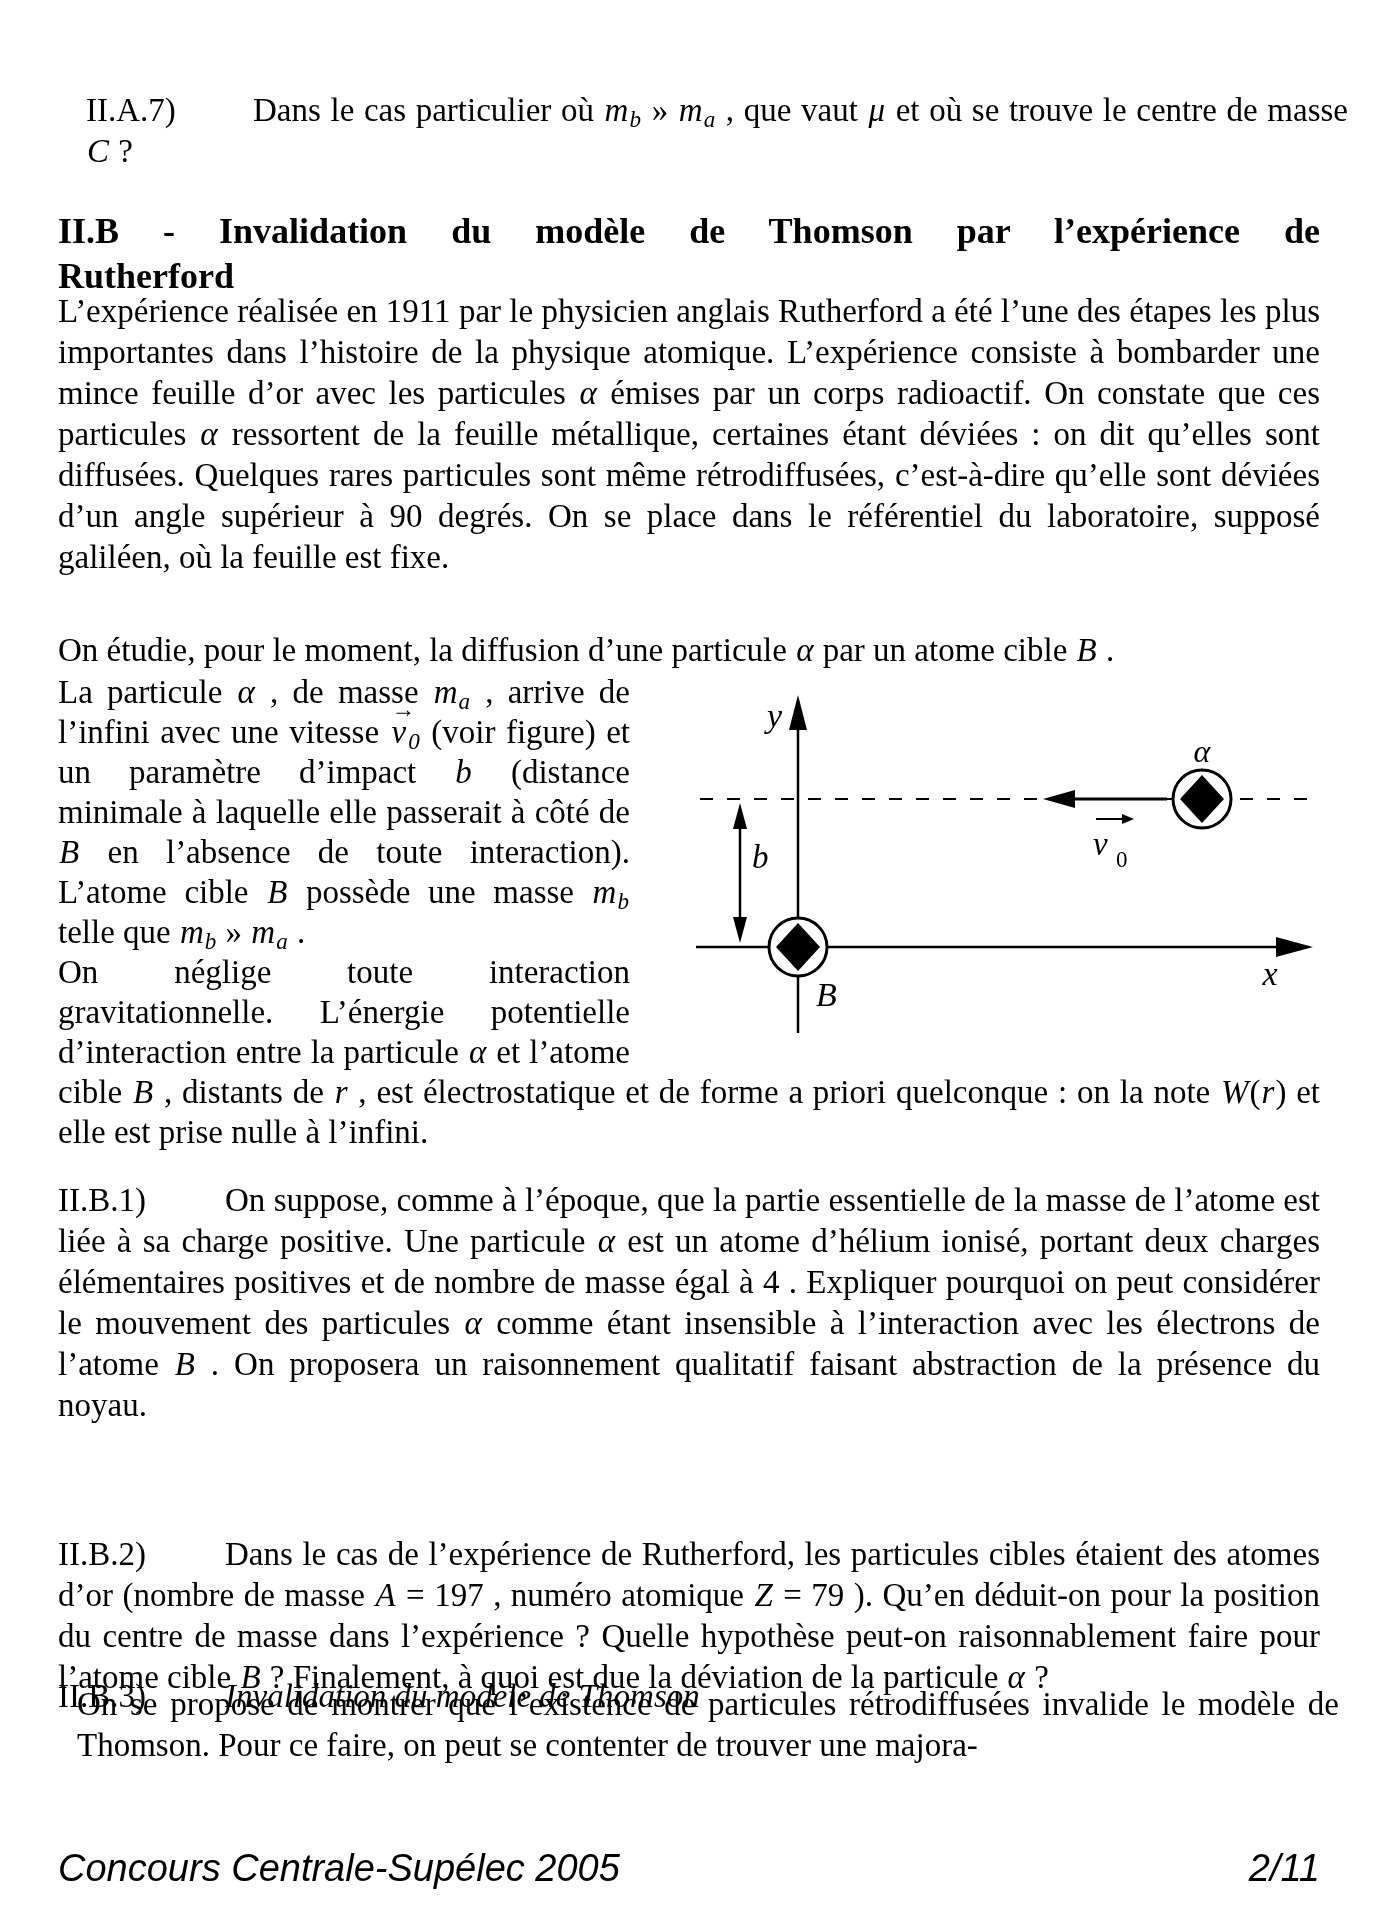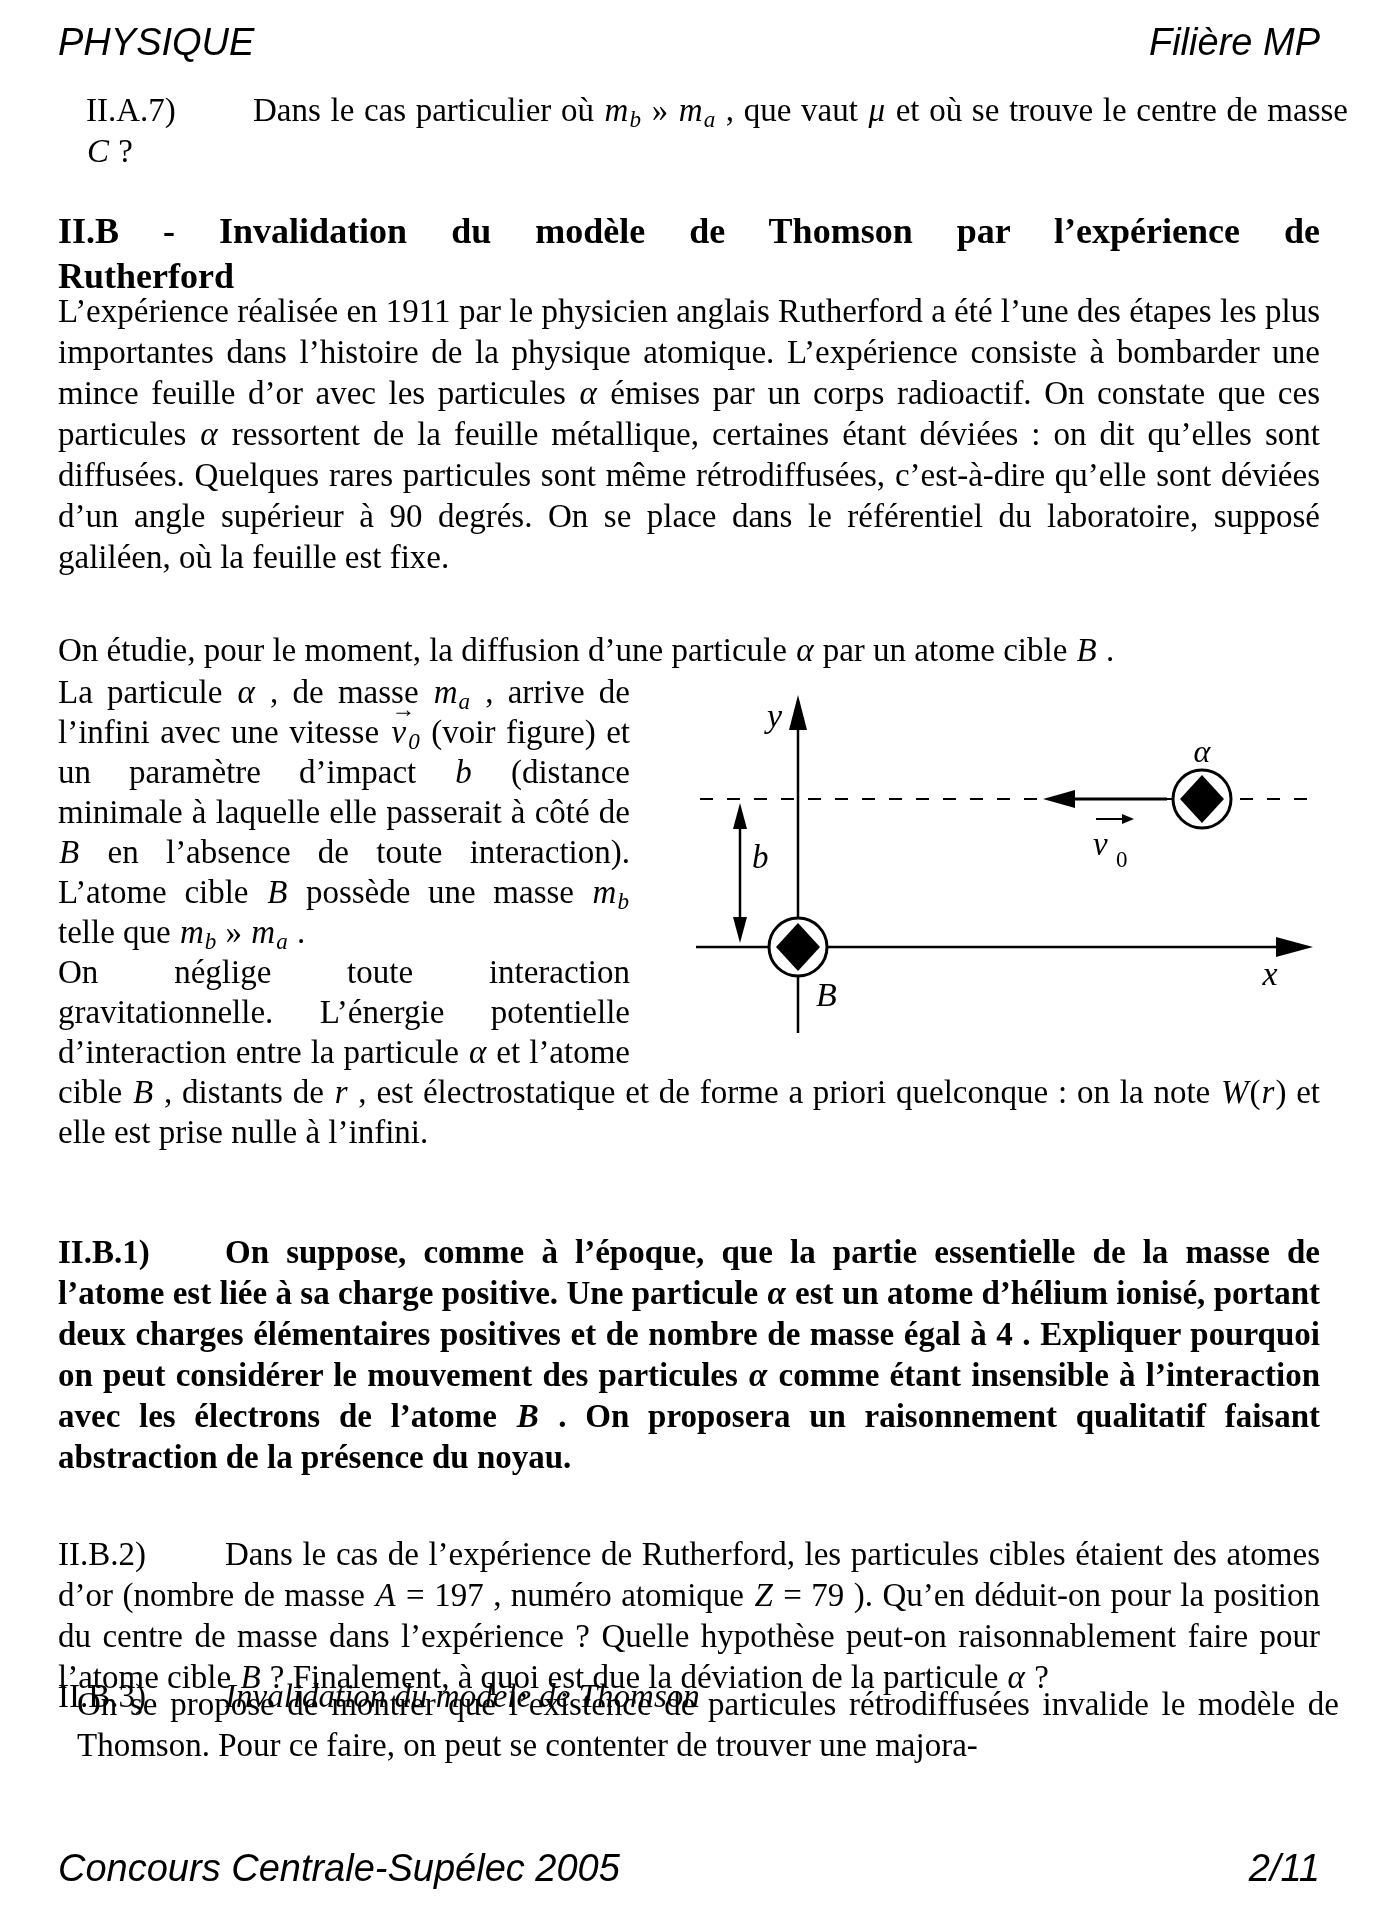--- a/index.html
+++ b/index.html
@@ -27,21 +27,21 @@
   .hdr{top:20px;}
   .ftr{top:1846px;justify-content:space-between;}
   .q-iia7{top:90px;margin-left:28px;}
   .sec-heading{
     top:197px;font-weight:bold;font-size:36px;line-height:45px;margin-top:12px;
   }
   .jline{text-align:justify;text-align-last:justify;}
   .p-exp{top:291px;}
   .p-etudie{top:630px;}
   .wrap-region{top:672px;line-height:40px;}
-  .p-iib1{top:1232px;font-weight:bold;}
+  .p-iib1{top:1180px;}
   .p-iib2{top:1534px;}
   .p-iib3{top:1676px;}
   .p-final{top:1684px;margin-left:19px;}
   .qlabel{display:inline-block;width:167px;}
   .mi{font-style:italic;padding:0 1px;}
   sub.msub{font-style:italic;font-size:0.7em;line-height:0;vertical-align:-0.25em;padding-right:1px;}
   .vec{display:inline-block;position:relative;padding:0 1px;}
   .vec-arr{position:absolute;top:-0.60em;left:0.08em;font-size:0.72em;line-height:1;}
   .it-title{font-style:italic;}
   .figbox{
@@ -49,24 +49,20 @@
   }
   .wrap-region p{margin:0 0 10px 0;}
   .block p{margin:0;}
   svg text{font-family:"Liberation Serif","DejaVu Serif",serif;}
 </style>
 </head>
 <body>
 
 <div class="page">
 
-  <div class="hf hdr">
-    <span>PHYSIQUE</span>
-    <span>Filière MP</span>
-  </div>
 
   <div class="block q-iia7">
     <p><span class="qlabel">II.A.7)</span><span>Dans le cas particulier où <span class="mi">m</span><sub class="msub">b</sub> » <span class="mi">m</span><sub class="msub">a</sub> , que vaut <span class="mi">μ</span> et où se trouve le centre de masse <span class="mi">C</span> ?</span></p>
   </div>
 
   <div class="block sec-heading">
     <div class="jline">II.B - Invalidation du modèle de Thomson par l’expérience de</div>
     <div>Rutherford</div>
   </div>
 

